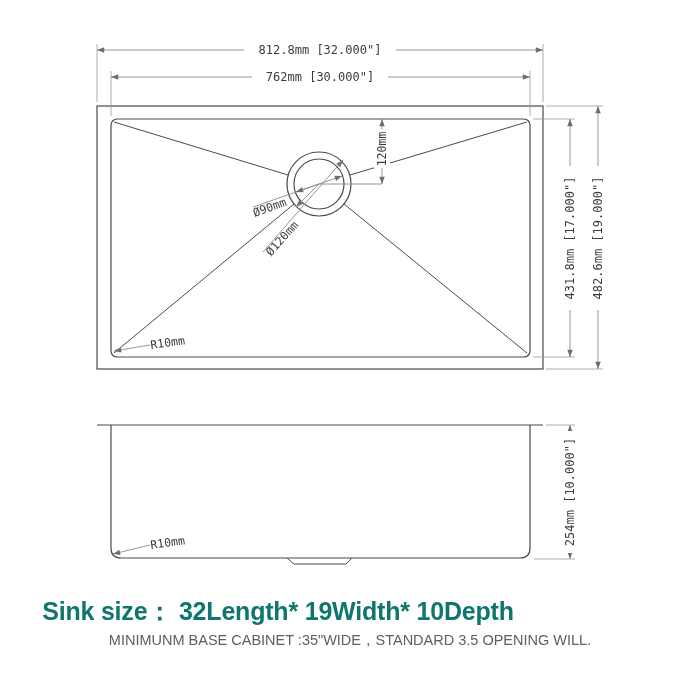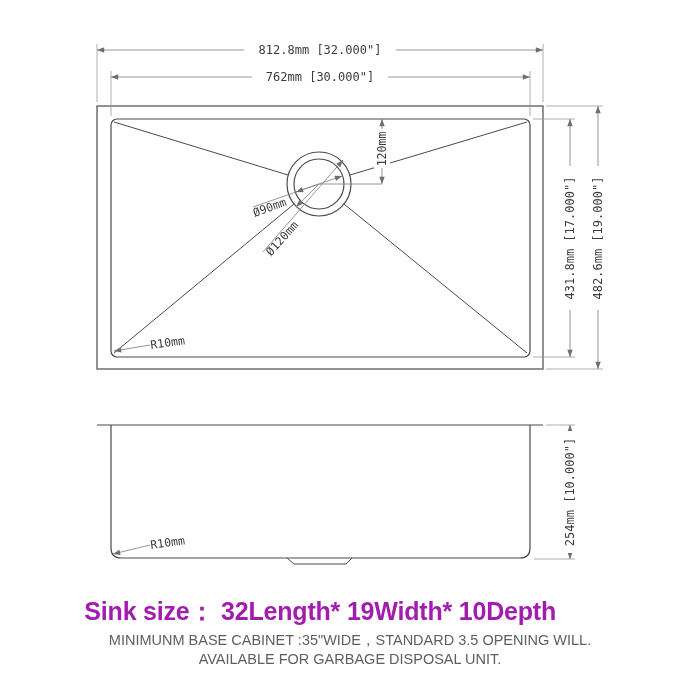--- a/index.html
+++ b/index.html
@@ -6,22 +6,22 @@
   #page{position:relative;width:700px;height:700px;background:#ffffff;overflow:hidden;
         font-family:"Liberation Sans",sans-serif;}
   svg{position:absolute;top:0;left:0;}
   .shape{stroke:#4a4a4a;stroke-width:1.2;fill:none;}
   .thinshape{stroke:#4a4a4a;stroke-width:1;fill:none;}
   .dimline{stroke:#8a8a8a;stroke-width:0.9;fill:none;}
   .extline{stroke:#9a9a9a;stroke-width:0.8;fill:none;}
   .dim-text{font-family:"DejaVu Sans Mono",monospace;font-size:12px;fill:#3c3c3c;}
   .dim-text-sm{font-family:"DejaVu Sans Mono",monospace;font-size:11.5px;fill:#3c3c3c;}
   .mask{fill:#ffffff;}
-  .caption-title{position:absolute;top:595px;left:0;width:556px;text-align:right;
-    font-size:25px;font-weight:bold;color:#a21caf;letter-spacing:-0.2px;}
+  .caption-title{position:absolute;top:595px;left:0;width:556px;text-align:center;
+    font-size:25px;font-weight:bold;color:#0f766e;letter-spacing:-0.2px;}
   .caption-sub{position:absolute;left:0;width:700px;text-align:center;
     font-size:14.5px;color:#5f5f5f;}
   .caption-sub.line1{top:631px;}
   .caption-sub.line2{top:651px;}
 </style>
 </head>
 <body>
 
 <div id="page">
 
@@ -99,15 +99,14 @@
     <line x1="546" y1="425" x2="575" y2="425" class="extline"></line>
     <line x1="534" y1="559" x2="575" y2="559" class="extline"></line>
     <line x1="570" y1="425" x2="570" y2="559" class="dimline" marker-start="url(#arrow)" marker-end="url(#arrow)"></line>
     <rect x="562" y="431" width="16" height="122" class="mask"></rect>
     <text x="570" y="492" dy="0.35em" text-anchor="middle" class="dim-text" transform="rotate(-90 570 492)">254mm [10.000"]</text>
   </g>
 </svg>
 
   <div class="caption-title">Sink size： 32Length* 19Width* 10Depth</div>
   <div class="caption-sub line1">MINIMUNM BASE CABINET :35"WIDE，STANDARD 3.5 OPENING WILL.</div>
-  <div class="caption-sub line2">AVAILABLE FOR GARBAGE DISPOSAL UNIT.</div>
 
 </div>
 
 </body></html>

